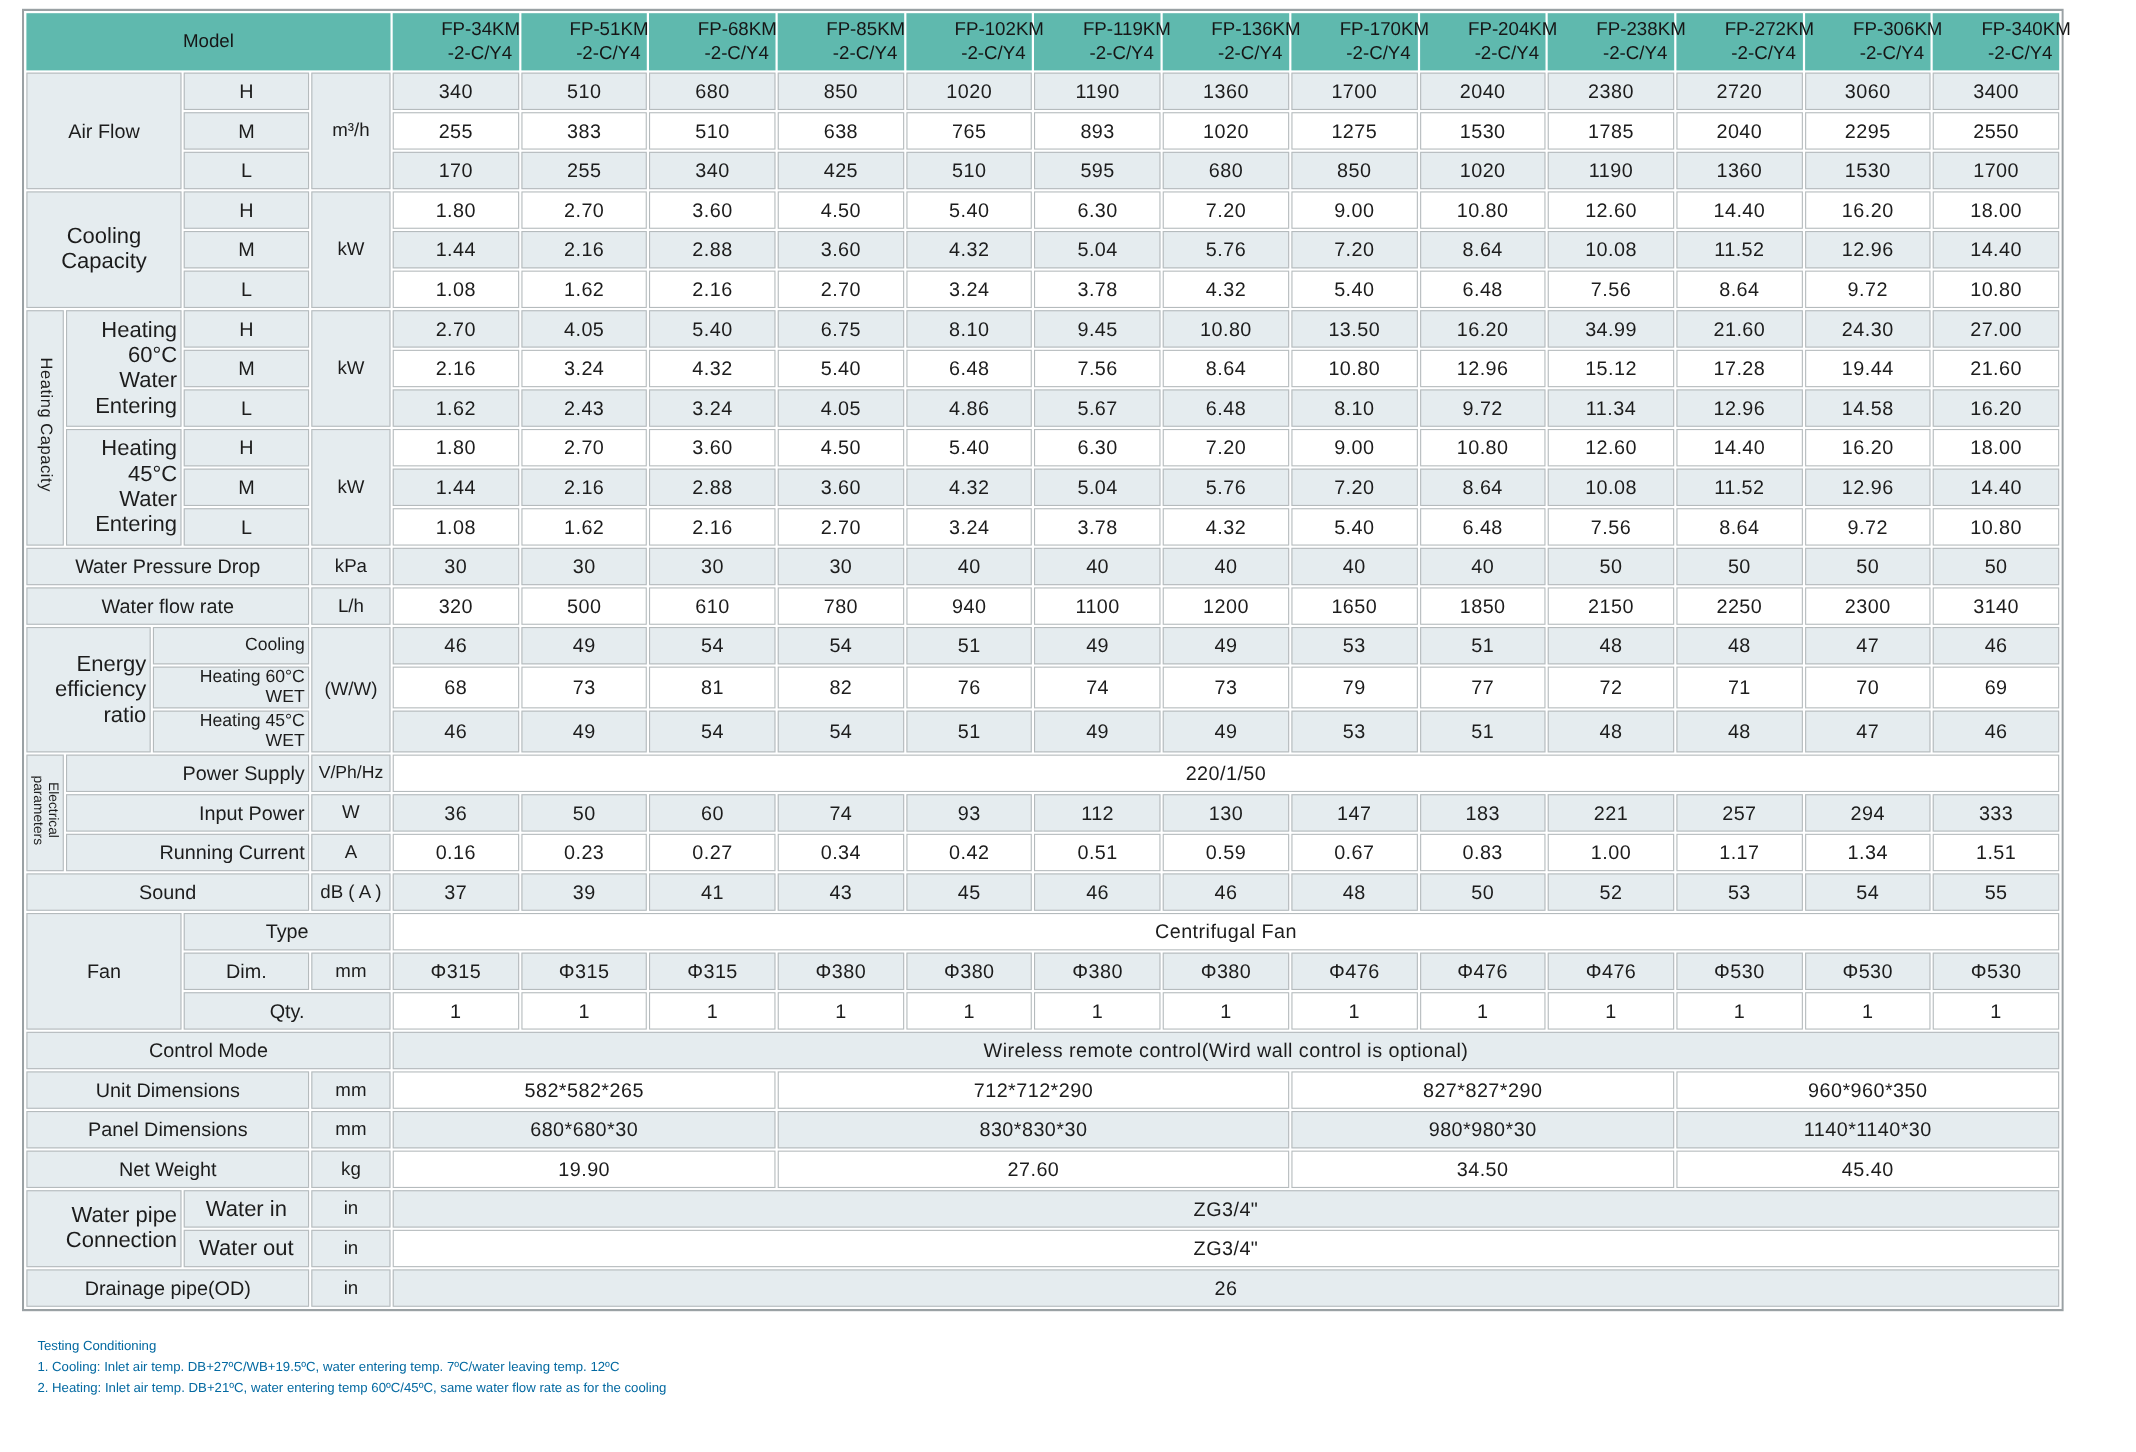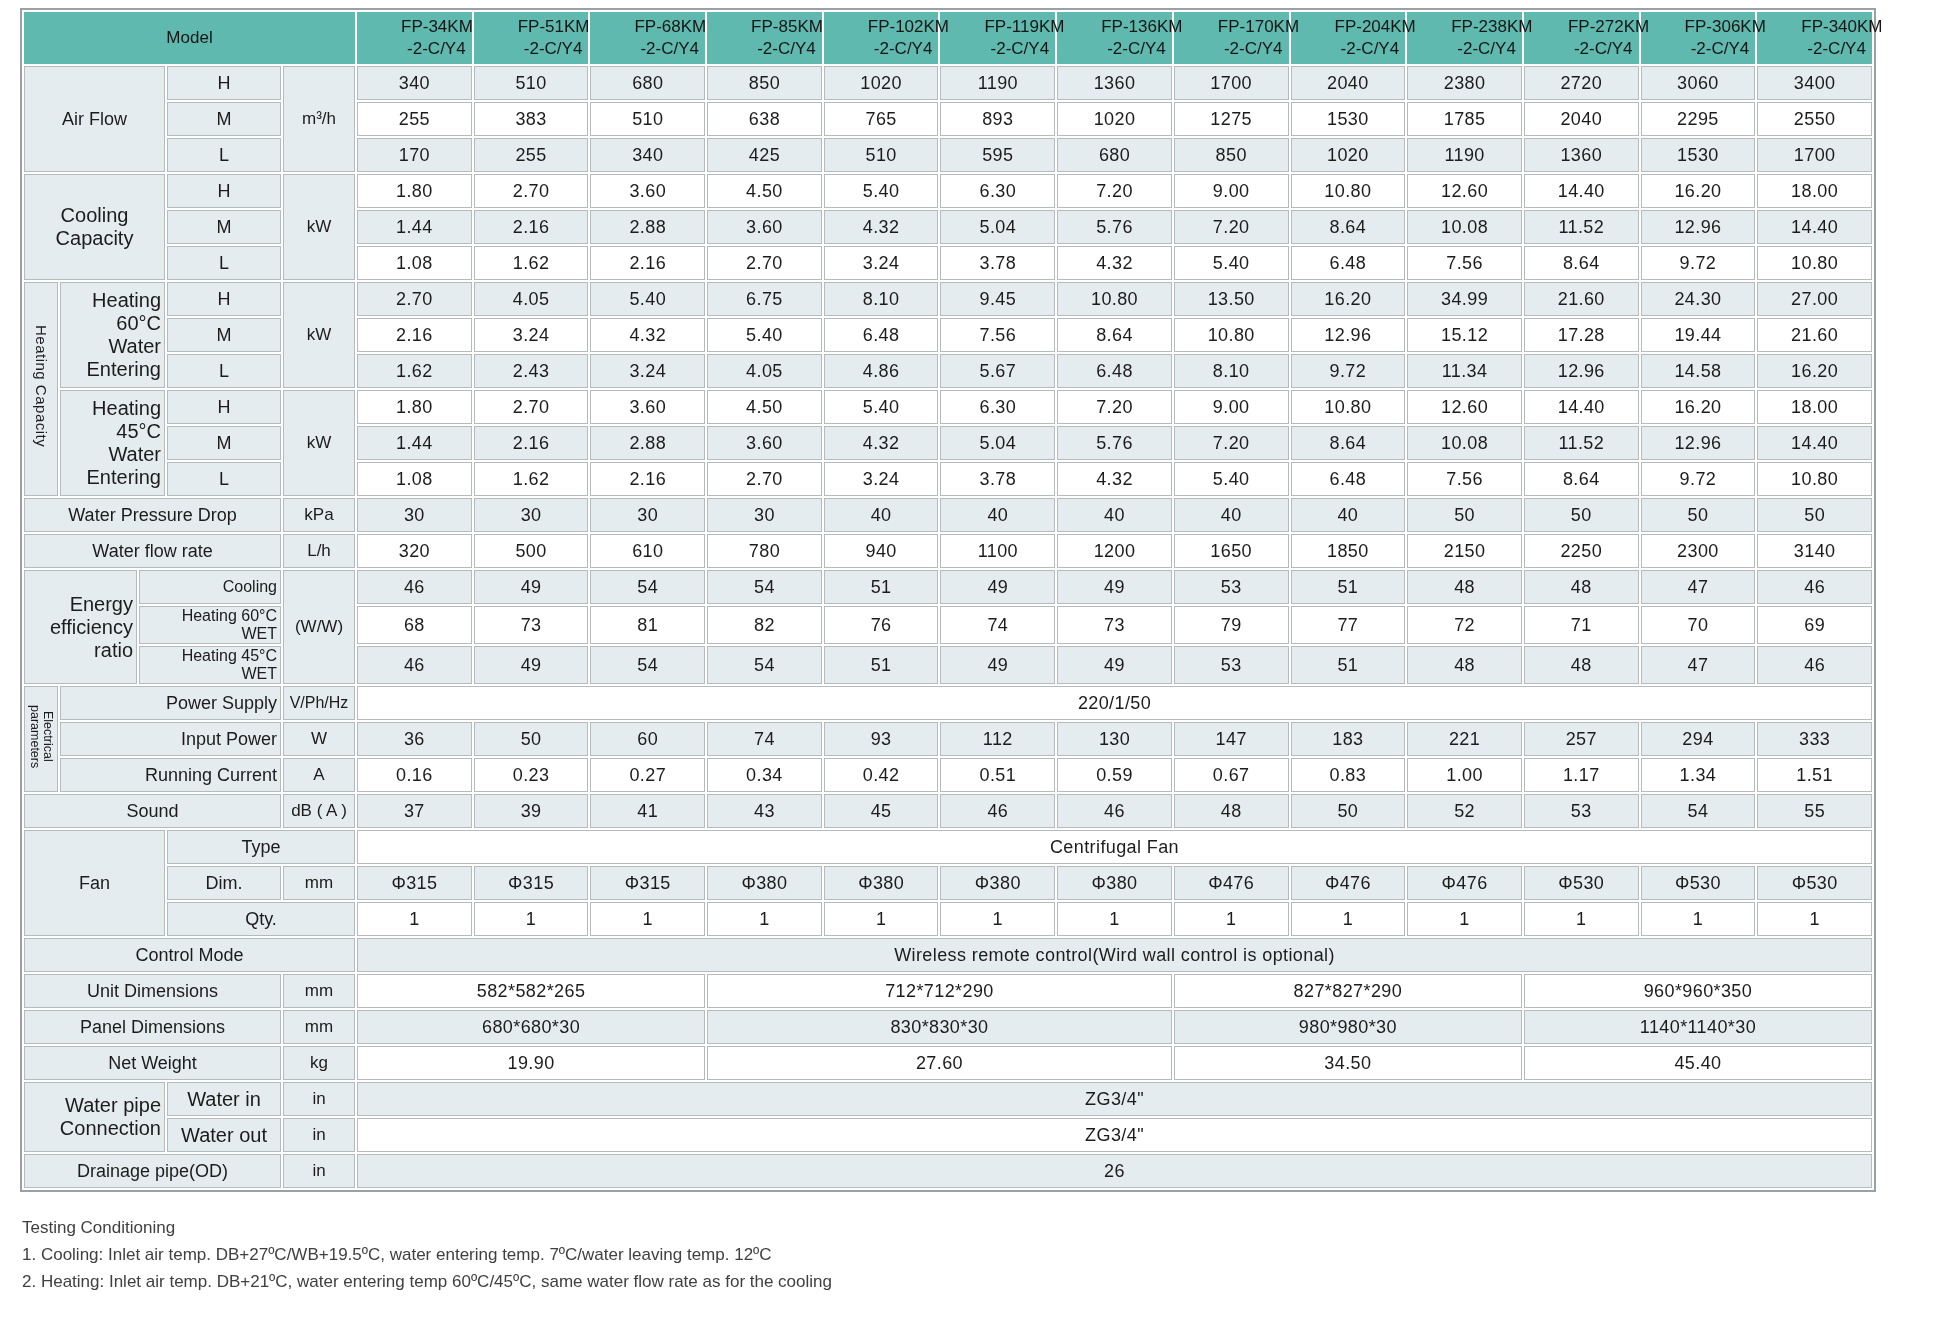--- a/index.html
+++ b/index.html
@@ -18,21 +18,21 @@
   td.unit{font-size:17px;}
   td.sm{font-size:16px;}
   td.lft{text-align:right;padding-left:10px;}
   td.wrap{line-height:1.15;font-size:20px;}
   td.vert{padding:2px 0;}
   .vtxt{display:inline-block;writing-mode:vertical-rl;text-orientation:mixed;
         white-space:normal;line-height:1.05;}
   .v1{font-size:15px;max-height:200px;letter-spacing:0.5px;}
   .v2{font-size:12.5px;max-height:100px;}
   .model-name{white-space:nowrap;margin-left:44px;}
-  .notes{margin:22px 0 0 2px;font-size:17px;line-height:1.6;color:#404040;}
+  .notes{margin:22px 0 0 14px;font-size:12px;line-height:1.6;color:#0369a1;}
 </style>
 </head>
 <body>
 
 <div class="page">
   <div class="tbl-wrap">
     <table>
       <colgroup>
         <col style="width:34px">
           <col style="width:77px">

